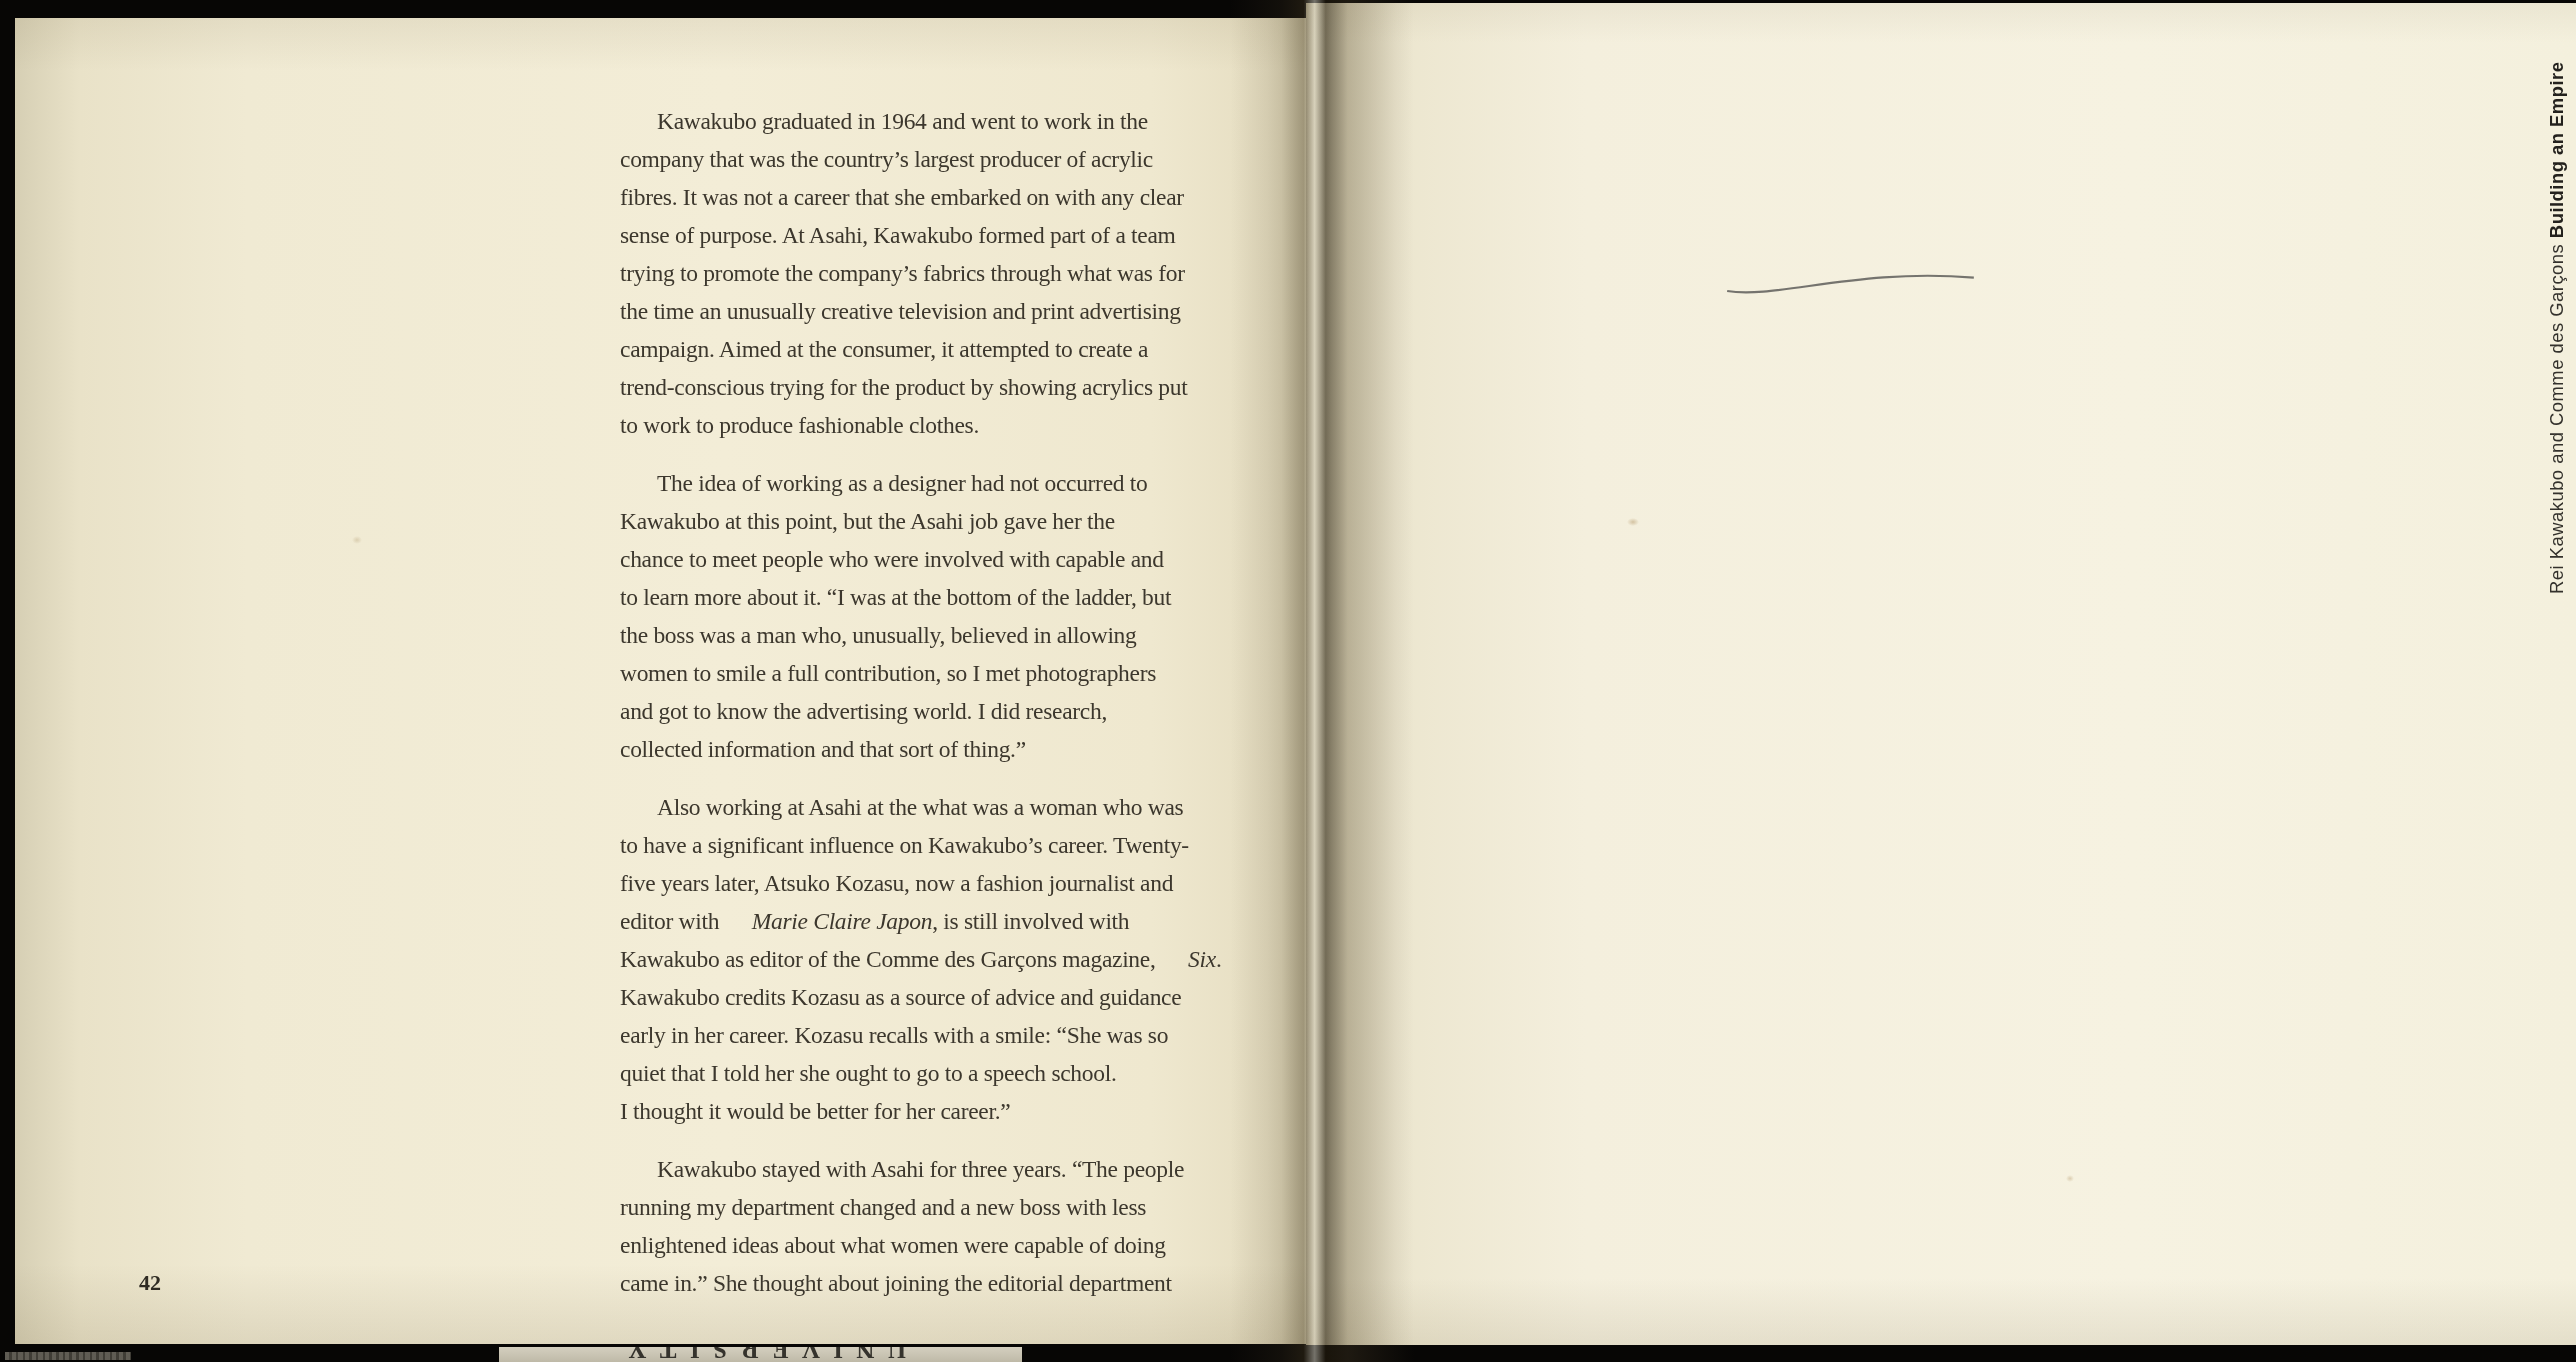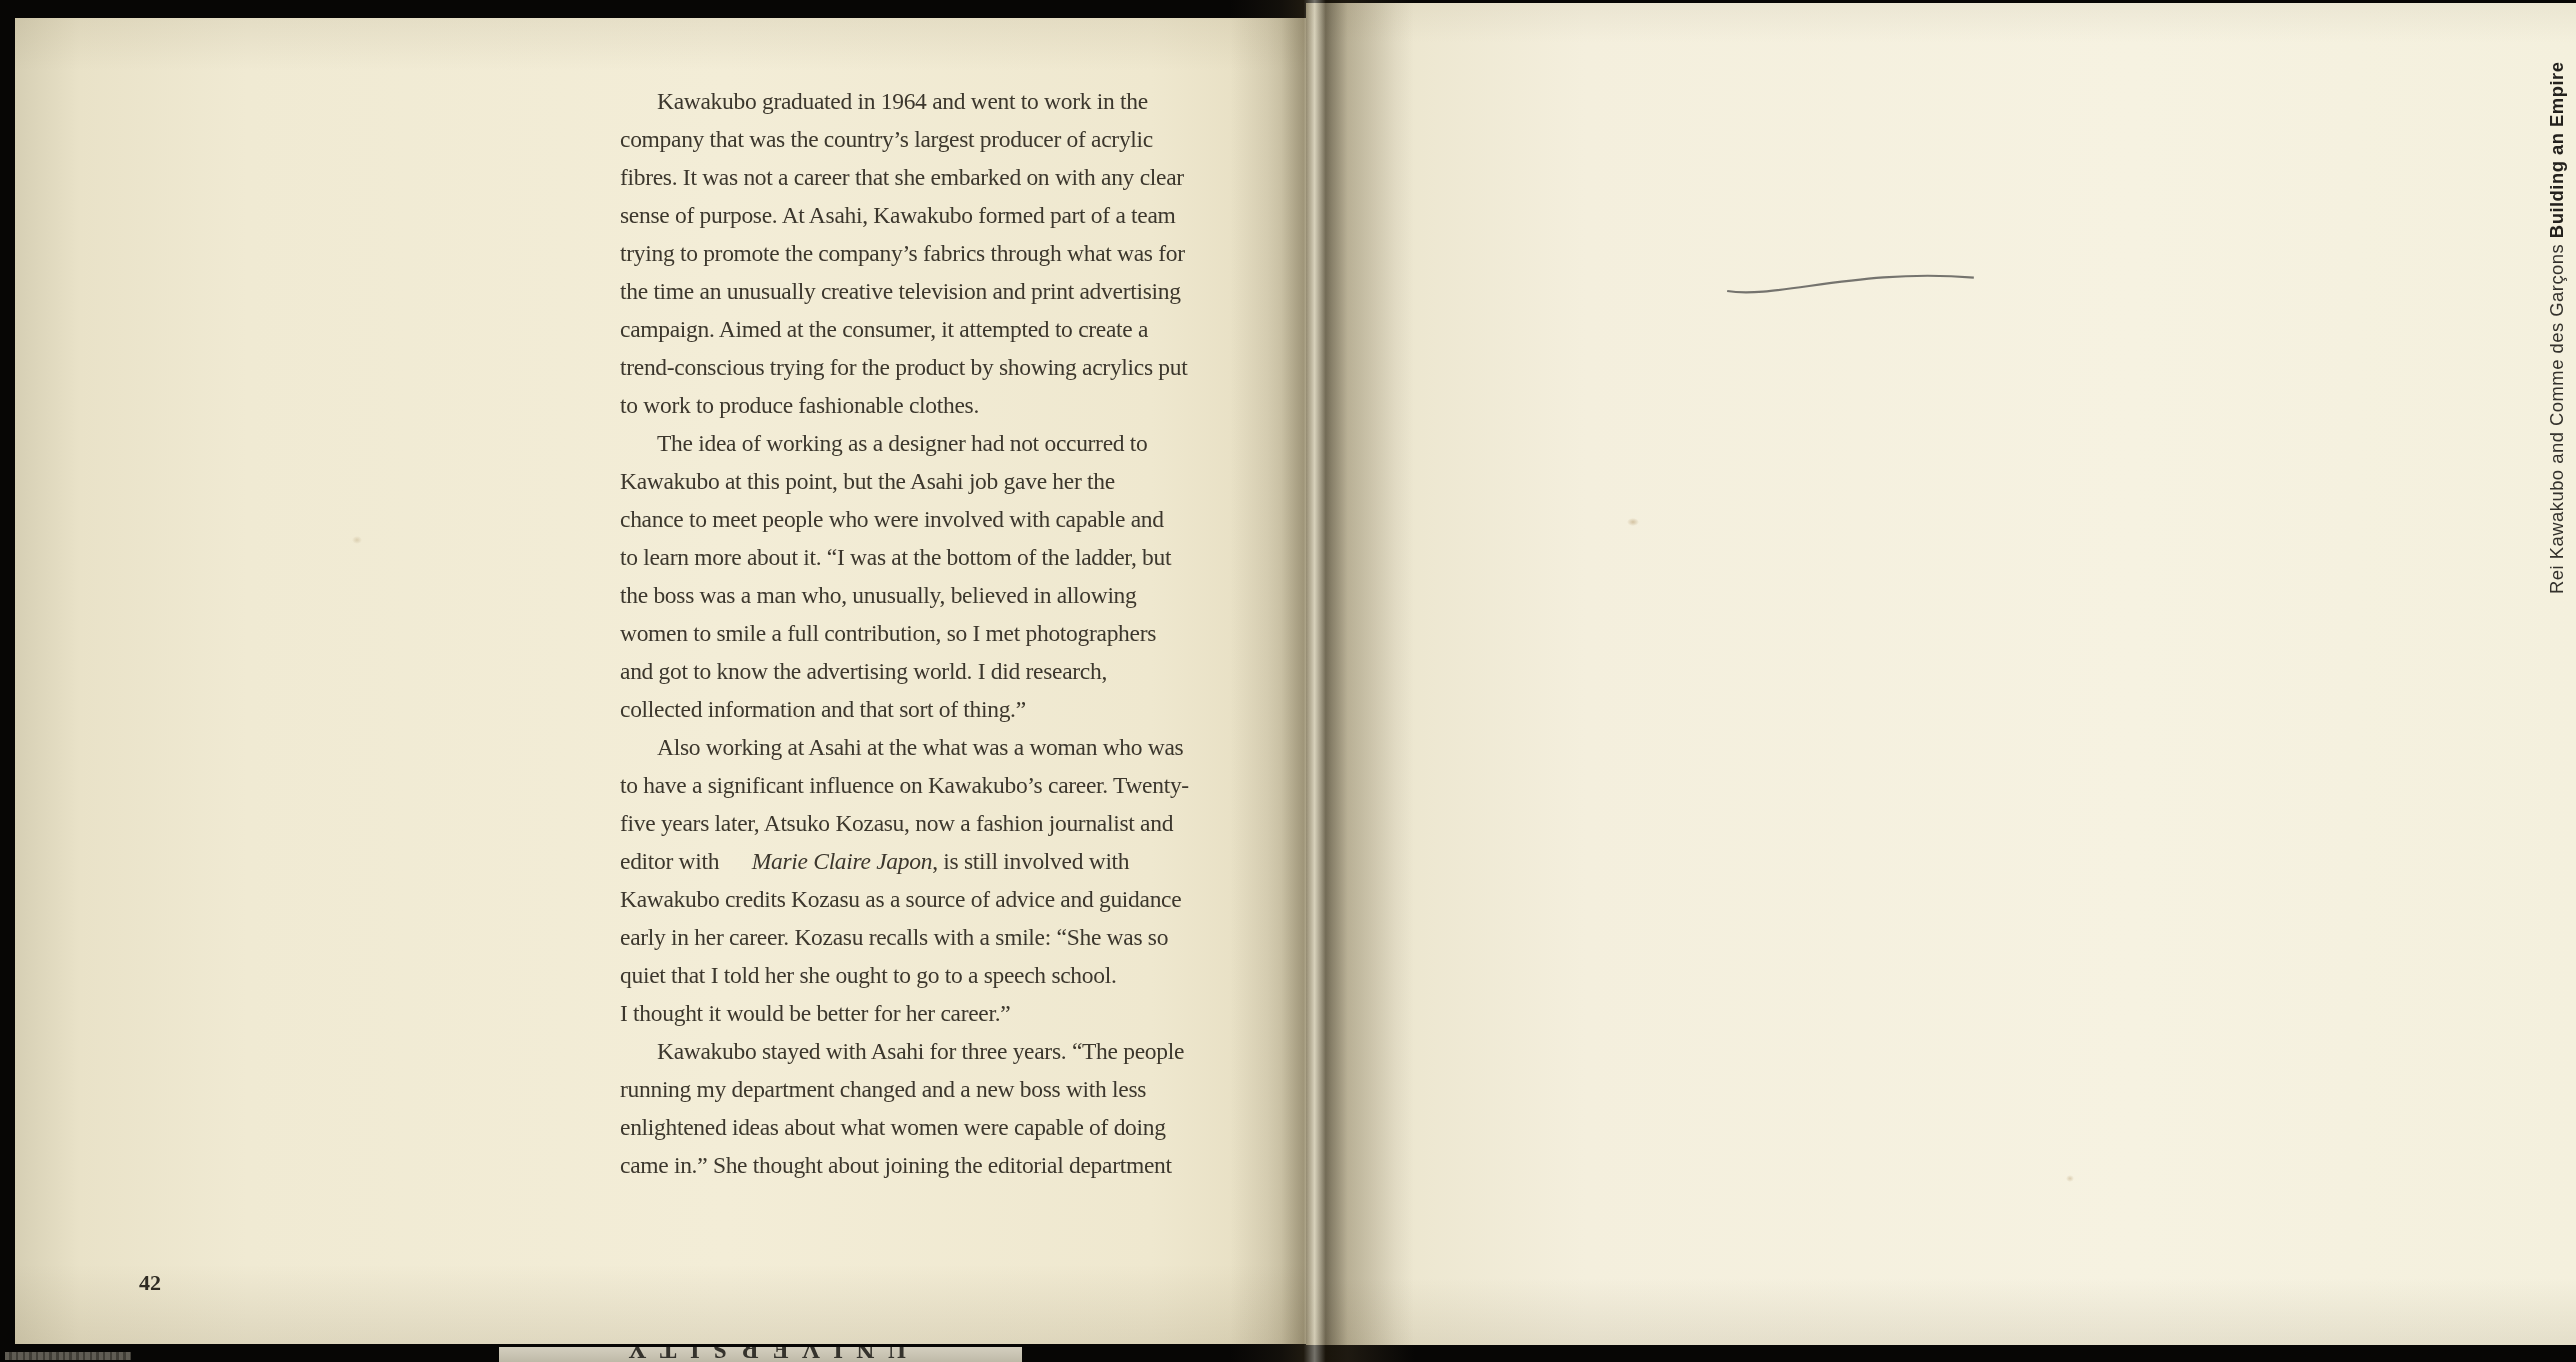--- a/index.html
+++ b/index.html
@@ -38,21 +38,21 @@
       rgba(40,32,16,0.55) 52%,
       rgba(90,76,48,0.28) 64%,
       rgba(90,76,48,0) 100%);
     pointer-events:none;z-index:6;
   }
 
   
   .text-col{position:absolute;color:#38332a;font-size:23.5px;letter-spacing:-0.3px;z-index:3;}
   .text-left{left:605px;top:64px;width:697px;color:#3c372d;}
   .line{line-height:38px;white-space:nowrap;}
-  .para.indent .line:first-child{padding-left:37px;}
+  .para.indent .line:first-child{padding-left:37px;margin-top:20px;}
 
   
   .folio{position:absolute;font:bold 22px "Liberation Serif", serif;color:#2f2b23;z-index:3;}
   .folio-left{left:124px;top:1252px;text-align:right;}
 
   
   .margin-note{
     position:absolute;right:8.4px;top:91px;height:503px;
     writing-mode:vertical-rl;transform:rotate(180deg);
     font-family:"Liberation Sans", sans-serif;
@@ -116,20 +116,21 @@
           <div class="line">the boss was a man who, unusually, believed in allowing</div>
           <div class="line">women to smile a full contribution, so I met photographers</div>
           <div class="line">and got to know the advertising world. I did research,</div>
           <div class="line">collected information and that sort of thing.”</div>
         </div>
         <div class="para indent">
           <div class="line">Also working at Asahi at the what was a woman who was</div>
           <div class="line">to have a significant influence on Kawakubo’s career. Twenty-</div>
           <div class="line">five years later, Atsuko Kozasu, now a fashion journalist and</div>
           <div class="line">editor with <i>Marie Claire Japon</i>, is still involved with</div>
+          <div class="line">Kawakubo as editor of the Comme des Garçons magazine, <i>Six</i>.</div>
           <div class="line">Kawakubo credits Kozasu as a source of advice and guidance</div>
           <div class="line">early in her career. Kozasu recalls with a smile: “She was so</div>
           <div class="line">quiet that I told her she ought to go to a speech school.</div>
           <div class="line">I thought it would be better for her career.”</div>
         </div>
         <div class="para indent">
           <div class="line">Kawakubo stayed with Asahi for three years. “The people</div>
           <div class="line">running my department changed and a new boss with less</div>
           <div class="line">enlightened ideas about what women were capable of doing</div>
           <div class="line">came in.” She thought about joining the editorial department</div>

